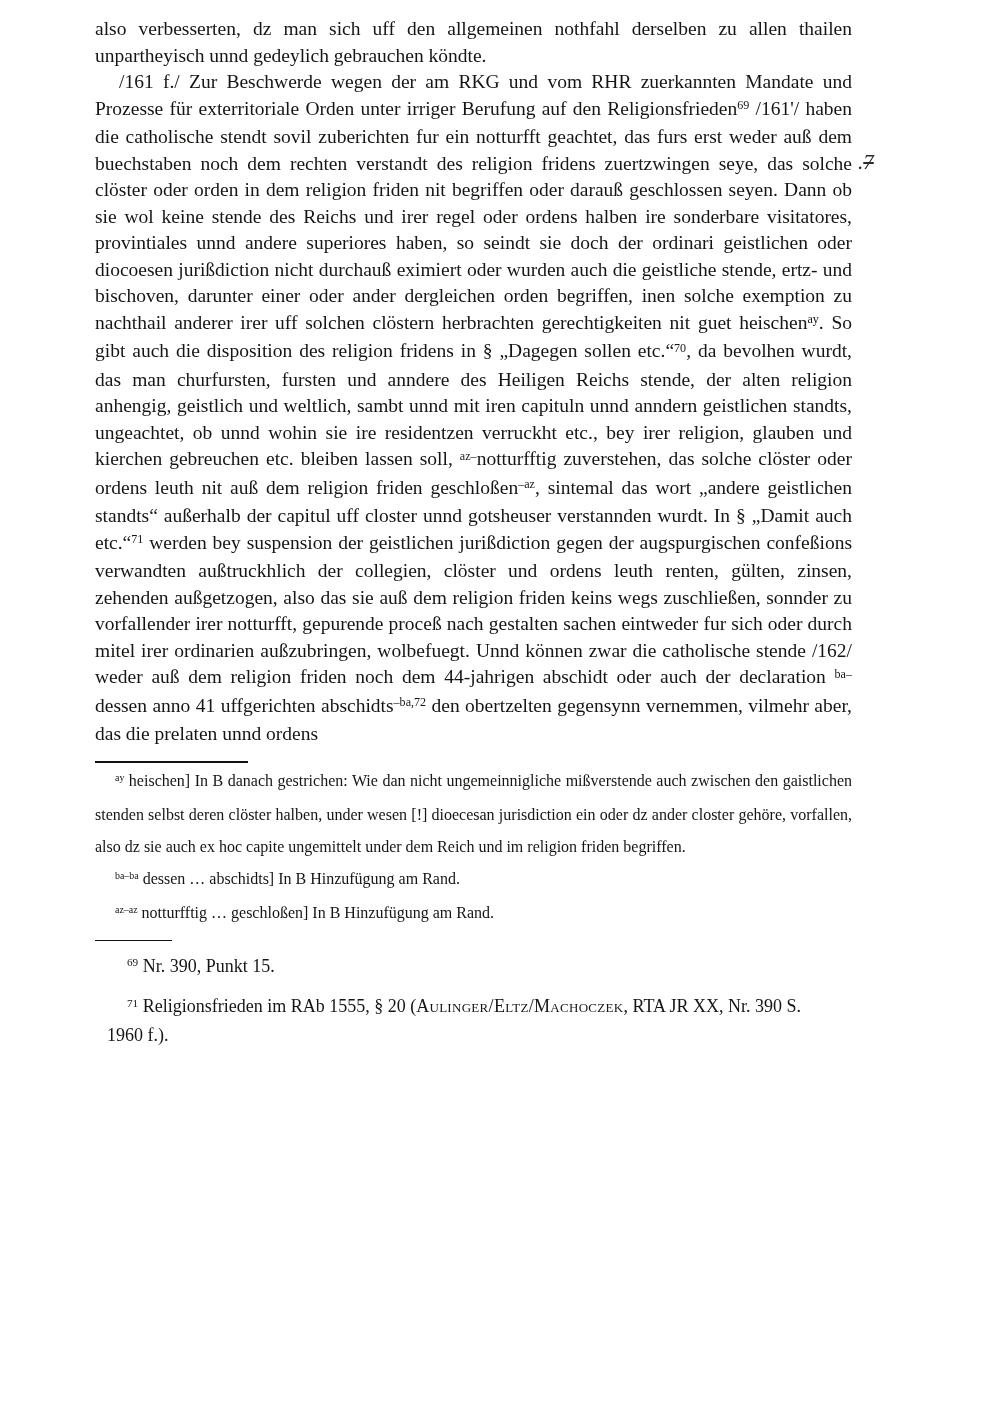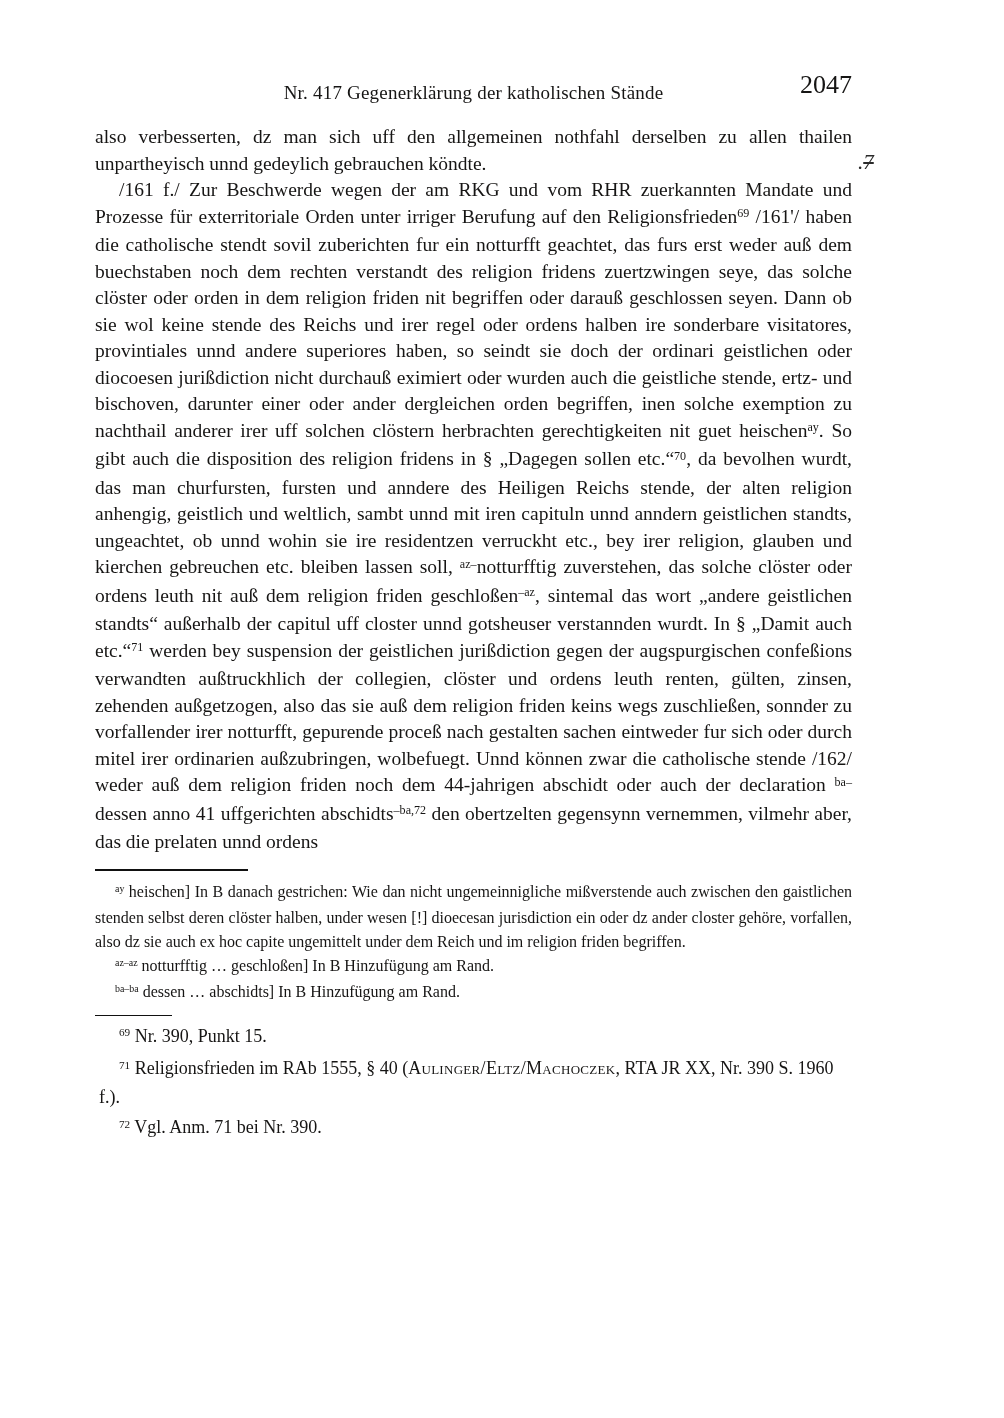--- a/index.html
+++ b/index.html
@@ -48,26 +48,26 @@
     hyphens: manual;
   }
   .body-p.indent { text-indent: 24px; }
 
   
   .rule { height: 0; border-top: 2px solid #111; }
   .rule-apparatus { width: 153px; margin-top: 13px; }
   .rule-footnotes { width: 77px; margin-top: 9px; border-top-width: 1.5px; }
 
   
-  .apparatus { margin-top: 9px; font-size: 16px; line-height: 24px; text-align: justify; }
+  .apparatus { margin-top: 2px; font-size: 16px; line-height: 32px; text-align: justify; }
   .app-p { margin: 0; text-indent: 20px; }
 
   
   .footnotes { margin-top: 7px; font-size: 18px; line-height: 26.5px; }
-  .fn-p { margin: 4px; text-indent: 20px; }
+  .fn-p { margin: 12px; text-indent: 20px; }
 
   
   .seg-sup {
     font-size: 62%;
     font-style: normal;
     position: relative;
     top: -0.45em;
     vertical-align: baseline;
   }
   .seg-r  { font-style: normal; }
@@ -76,40 +76,35 @@
 </style>
 </head>
 <body>
 
 <div class="page">
 
   <div class="margin-note"><span>.</span><span class="struck">7</span></div>
 
   <div class="content">
 
-    <div class="header">
-      <div class="running-head">Nr. 417 Gegenerklärung der katholischen Stände</div>
-      <div class="page-number">2047</div>
-    </div>
 
     <div class="body-block">
       <p class="body-p">also verbesserten, dz man sich uff den allgemeinen nothfahl derselben zu allen thailen unpartheyisch unnd gedeylich gebrauchen köndte.</p>
       <p class="body-p indent"><span class="seg-i">/161 f./ Zur Beschwerde wegen der am RKG und vom RHR zuerkannten Mandate und Prozesse für exterritoriale Orden unter irriger Berufung auf den Religionsfrieden</span><span class="seg-sup">69</span><span class="seg-r"> /161'/ haben die catholische stendt sovil zuberichten fur ein notturfft geachtet, das furs erst weder auß dem buechstaben noch dem rechten verstandt des religion fridens zuertzwingen seye, das solche clöster oder orden in dem religion friden nit begriffen oder darauß geschlossen seyen. Dann ob sie wol keine stende des Reichs und irer regel oder ordens halben ire sonderbare visitatores, provintiales unnd andere superiores haben, so seindt sie doch der ordinari geistlichen oder diocoesen jurißdiction nicht durchauß eximiert oder wurden auch die geistliche stende, ertz- und bischoven, darunter einer oder ander dergleichen orden begriffen, inen solche exemption zu nachthail anderer irer uff solchen clöstern herbrachten gerechtigkeiten nit guet heischen</span><span class="seg-sup">ay</span><span class="seg-r">. So gibt auch die disposition des religion fridens in § „Dagegen sollen etc.“</span><span class="seg-sup">70</span><span class="seg-r">, da bevolhen wurdt, das man churfursten, fursten und anndere des Heiligen Reichs stende, der alten religion anhengig, geistlich und weltlich, sambt unnd mit iren capituln unnd anndern geistlichen standts, ungeachtet, ob unnd wohin sie ire residentzen verruckht etc., bey irer religion, glauben und kierchen gebreuchen etc. bleiben lassen soll, </span><span class="seg-sup">az–</span><span class="seg-r">notturfftig zuverstehen, das solche clöster oder ordens leuth nit auß dem religion friden geschloßen</span><span class="seg-sup">–az</span><span class="seg-r">, sintemal das wort „andere geistlichen standts“ außerhalb der capitul uff closter unnd gotsheuser verstannden wurdt. In § „Damit auch etc.“</span><span class="seg-sup">71</span><span class="seg-r"> werden bey suspension der geistlichen jurißdiction gegen der augspurgischen confeßions verwandten außtruckhlich der collegien, clöster und ordens leuth renten, gülten, zinsen, zehenden außgetzogen, also das sie auß dem religion friden keins wegs zuschließen, sonnder zu vorfallender irer notturfft, gepurende proceß nach gestalten sachen eintweder fur sich oder durch mitel irer ordinarien außzubringen, wolbefuegt. Unnd können zwar die catholische stende /162/ weder auß dem religion friden noch dem 44-jahrigen abschidt oder auch der declaration </span><span class="seg-sup">ba–</span><span class="seg-r">dessen anno 41 uffgerichten abschidts</span><span class="seg-sup">–ba,72</span><span class="seg-r"> den obertzelten gegensynn vernemmen, vilmehr aber, das die prelaten unnd ordens</span></p>
     </div>
 
     <div class="rule rule-apparatus"></div>
 
     <div class="apparatus">
       <p class="app-p"><span class="seg-sup">ay</span><span class="seg-r"> heischen</span><span class="seg-i">] In B danach gestrichen: </span><span class="seg-r">Wie dan nicht ungemeinnigliche mißverstende auch zwischen den gaistlichen stenden selbst deren clöster halben, under wesen </span><span class="seg-i">[!]</span><span class="seg-r"> dioecesan jurisdiction ein oder dz ander closter gehöre, vorfallen, also dz sie auch ex hoc capite ungemittelt under dem Reich und im religion friden begriffen.</span></p>
+      <p class="app-p"><span class="seg-sup">ba–ba</span><span class="seg-r"> dessen … abschidts</span><span class="seg-i">] In B Hinzufügung am Rand.</span></p>
       <p class="app-p"><span class="seg-sup">az–az</span><span class="seg-r"> notturfftig … geschloßen</span><span class="seg-i">] In B Hinzufügung am Rand.</span></p>
-      <p class="app-p"><span class="seg-sup">ba–ba</span><span class="seg-r"> dessen … abschidts</span><span class="seg-i">] In B Hinzufügung am Rand.</span></p>
     </div>
 
     <div class="rule rule-footnotes"></div>
 
     <div class="footnotes">
       <p class="fn-p"><span class="seg-sup">69</span><span class="seg-i"> Nr. 390, Punkt 15.</span></p>
-      <p class="fn-p"><span class="seg-sup">71</span><span class="seg-i"> Religionsfrieden im RAb 1555, § 40 (</span><span class="seg-sc">Aulinger/Eltz/Machoczek</span><span class="seg-i">, RTA JR XX, Nr. 390 S. 1960 f.).</span></p>
-      <p class="fn-p"><span class="seg-sup">72</span><span class="seg-i"> Vgl. Anm. 71 bei Nr. 390.</span></p>
+      <p class="fn-p"><span class="seg-sup">71</span><span class="seg-i"> Religionsfrieden im RAb 1555, § 20 (</span><span class="seg-sc">Aulinger/Eltz/Machoczek</span><span class="seg-i">, RTA JR XX, Nr. 390 S. 1960 f.).</span></p>
     </div>
 
   </div>
 </div>
 
 </body></html>

